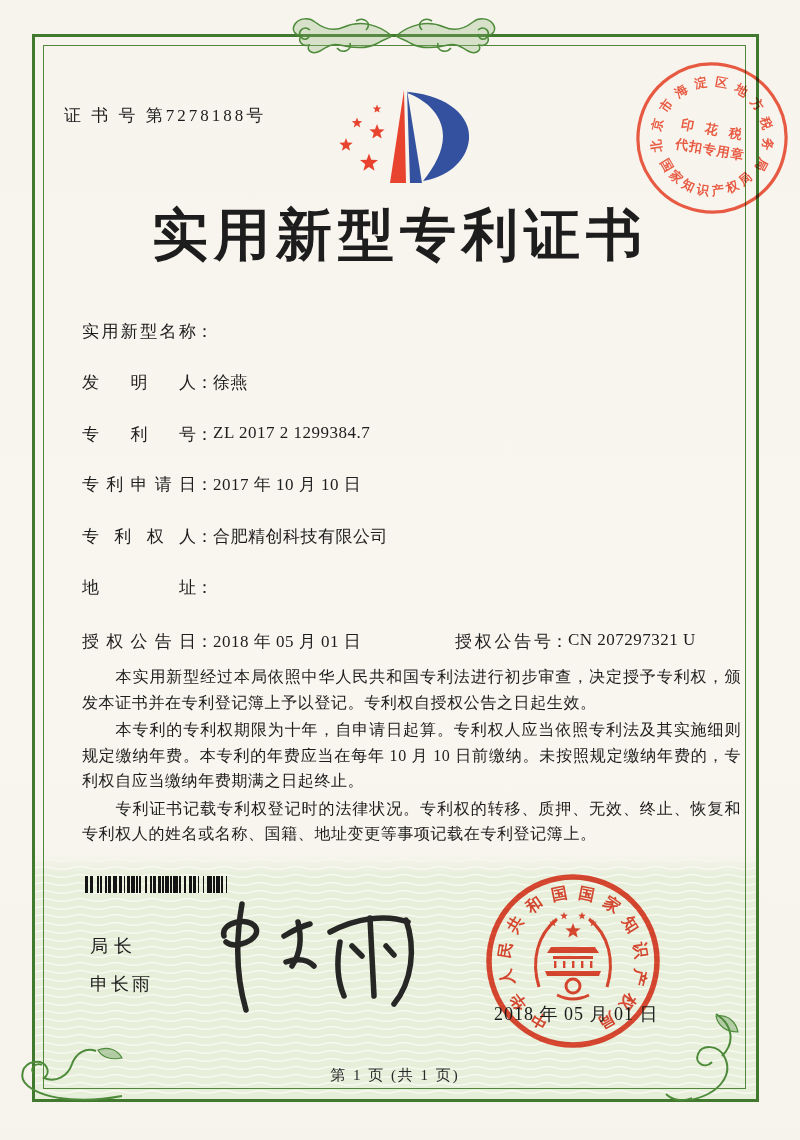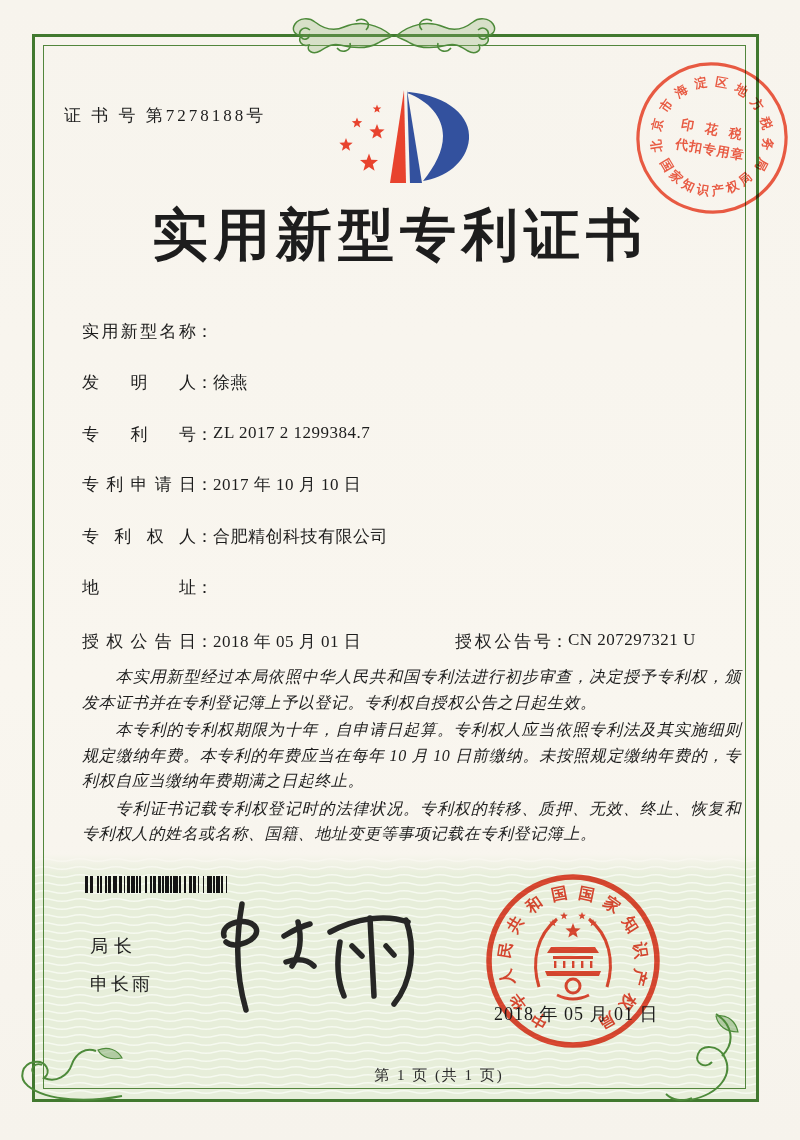--- a/index.html
+++ b/index.html
@@ -21,32 +21,32 @@
         font-size:56px;font-weight:bold;letter-spacing:6px;z-index:4;}
   .frow{position:absolute;left:82px;font-size:17px;z-index:4;display:flex;align-items:flex-start;}
   .jlabel{display:inline-flex;justify-content:space-between;width:114px;flex:none;}
   .colon{flex:none;}
   .fvalue{letter-spacing:.5px;}
   .frow.addr{width:662px;}
   .frow.addr .fvalue{flex:1;line-height:26px;}
   .frow.right{left:455px;}
   .paras{position:absolute;left:82px;top:664px;width:659px;z-index:4;
         font-size:16px;line-height:25.5px;text-align:justify;letter-spacing:.6px;}
-  .paras p{margin:0 0 2px 0;text-indent:2.1em;font-style:italic;}
+  .paras p{margin:0 0 2px 0;text-indent:2.1em;}
   .barcode{position:absolute;left:85px;top:876px;width:210px;height:17px;z-index:4;
         display:flex;align-items:stretch;}
   .barcode i{display:block;height:100%;}
   .sig-title{position:absolute;left:90px;top:934px;font-size:18px;letter-spacing:6px;z-index:4;}
   .sig-name{position:absolute;left:90px;top:972px;font-size:18px;letter-spacing:3px;z-index:4;}
   .signature{position:absolute;left:206px;top:898px;z-index:4;}
   .seal{position:absolute;left:484px;top:872px;z-index:5;mix-blend-mode:multiply;opacity:.95;}
   .seal-date{position:absolute;left:494px;top:1002px;font-size:18px;letter-spacing:1px;z-index:6;color:#1b1b1b;}
   .stamp{position:absolute;left:630px;top:56px;z-index:5;mix-blend-mode:multiply;opacity:.9;}
   .footer{position:absolute;left:33px;top:1066px;width:724px;text-align:center;
-        font-size:15px;letter-spacing:2px;z-index:4;color:#2a2a2a;padding-left:44px;}
+        font-size:15px;letter-spacing:2px;z-index:4;color:#2a2a2a;}
 </style>
 </head>
 <body>
 
 <div class="page">
 
   <div class="panel">
     <svg id="waves" width="721" height="245">
         <path d="M0 6 q 9 -2.6 18 0 t 18 0 t 18 0 t 18 0 t 18 0 t 18 0 t 18 0 t 18 0 t 18 0 t 18 0 t 18 0 t 18 0 t 18 0 t 18 0 t 18 0 t 18 0 t 18 0 t 18 0 t 18 0 t 18 0 t 18 0 t 18 0 t 18 0 t 18 0 t 18 0 t 18 0 t 18 0 t 18 0 t 18 0 t 18 0 t 18 0 t 18 0 t 18 0 t 18 0 t 18 0 t 18 0 t 18 0 t 18 0 t 18 0 t 18 0 t 18 0 t 18 0" fill="none" stroke="#f7faf0" stroke-width="1.4" opacity="0.95"></path>
         <path d="M0 14 q 9 -2.6 18 0 t 18 0 t 18 0 t 18 0 t 18 0 t 18 0 t 18 0 t 18 0 t 18 0 t 18 0 t 18 0 t 18 0 t 18 0 t 18 0 t 18 0 t 18 0 t 18 0 t 18 0 t 18 0 t 18 0 t 18 0 t 18 0 t 18 0 t 18 0 t 18 0 t 18 0 t 18 0 t 18 0 t 18 0 t 18 0 t 18 0 t 18 0 t 18 0 t 18 0 t 18 0 t 18 0 t 18 0 t 18 0 t 18 0 t 18 0 t 18 0 t 18 0" fill="none" stroke="#f7faf0" stroke-width="1.4" opacity="0.95"></path>

